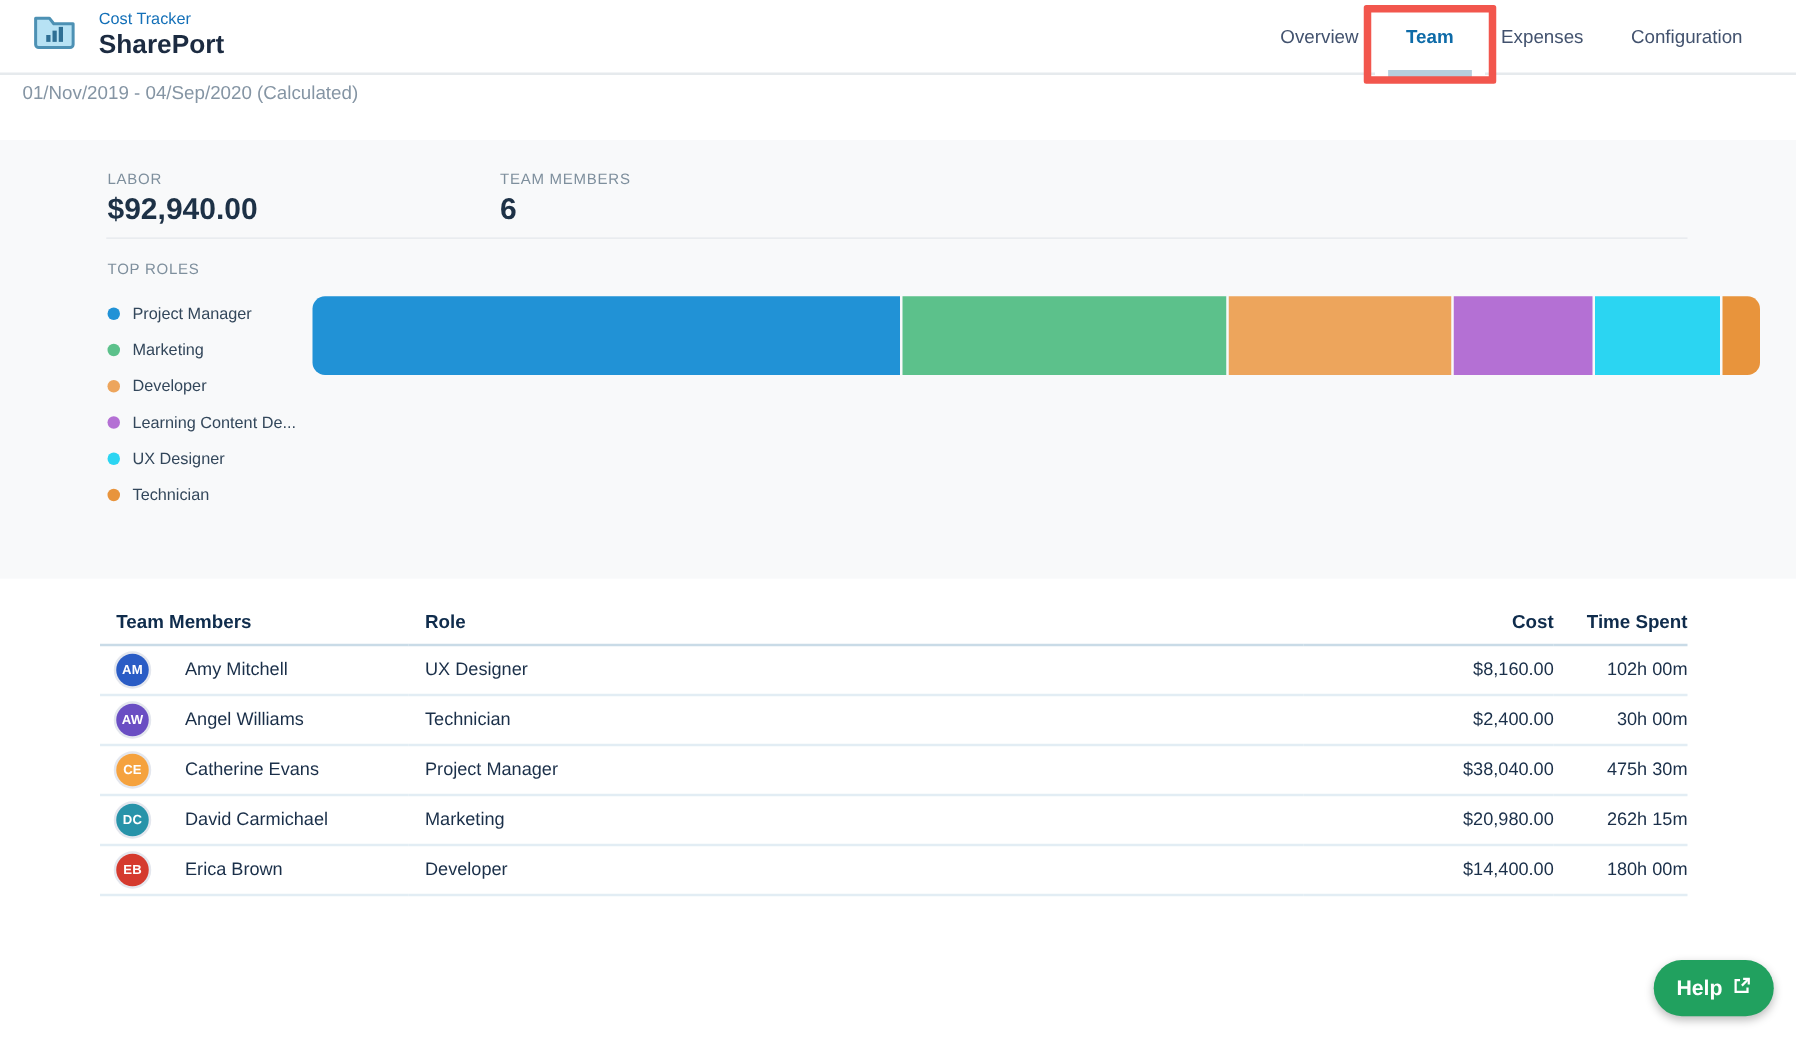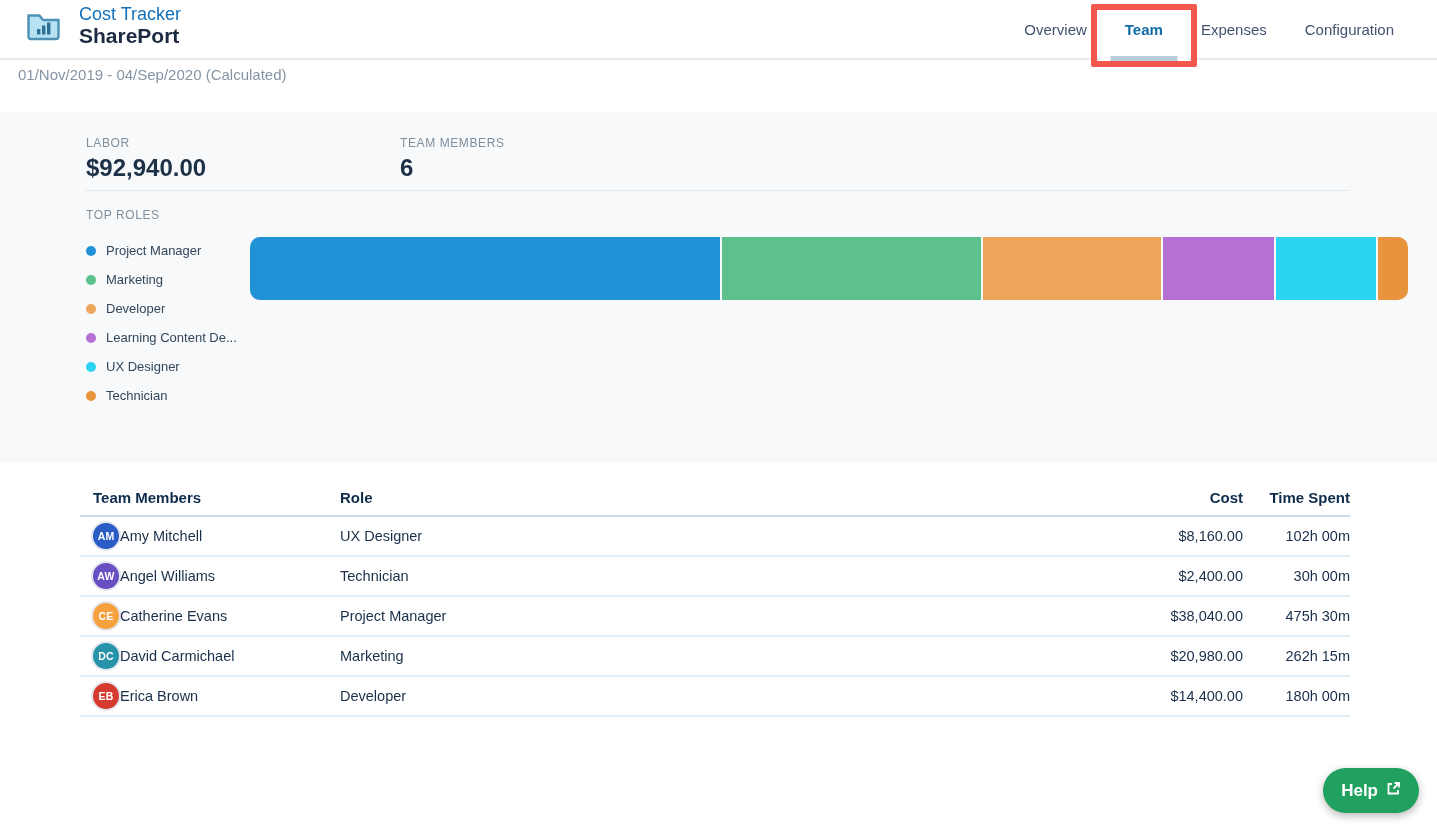--- a/index.html
+++ b/index.html
@@ -4,21 +4,21 @@
 <style>
   * { margin:0; padding:0; box-sizing:border-box; }
   html,body { width:1437px; height:837px; background:#ffffff;
     font-family:"Liberation Sans", sans-serif; overflow:hidden; }
   .page { position:relative; width:1437px; height:837px; background:#fff; }
 
   
   .header { position:absolute; left:0; top:0; width:100%; height:60px;
     background:#fff; border-bottom:2px solid #e6eaed; z-index:1; }
   .brand { position:absolute; left:25px; top:6px; display:flex; align-items:center; gap:17px; }
-  .brand-text .subtitle { color:#1470b8; font-size:18px; line-height:17px; }
+  .brand-text .subtitle { color:#1470b8; font-size:13px; line-height:17px; }
   .brand-text .title { color:#1c2b41; font-size:21px; font-weight:600; line-height:25px; }
 
   .nav { position:absolute; right:24px; top:0; height:60px; display:flex; align-items:center; }
   .tab { padding:0 19px; font-size:15px; color:#42526e; height:60px; line-height:60px; cursor:pointer; white-space:nowrap; }
   .tab-wrap { position:relative; height:60px; }
   .tab-wrap .tab.active { color:#0e6ba8; font-weight:700; }
   .border-mask { position:absolute; left:-6px; right:-6px; top:54px; height:13px; background:#fff; z-index:1; }
   .tab-underline { position:absolute; left:50%; transform:translateX(-50%); top:56px;
     width:67px; height:6px; background:#b7cedd; z-index:2; }
   .annotation-box { position:absolute; left:-15px; right:-15px; top:4px; height:63px;
@@ -50,21 +50,21 @@
   .bar-seg:last-child  { border-radius:0 10px 10px 0; }
 
   
   .table-section { position:absolute; left:0; top:463px; width:100%; background:#fff; }
   table.team { margin:10px 87px 0 80px; width:1270px; border-collapse:collapse; table-layout:fixed; }
   table.team th { font-size:15px; font-weight:700; color:#0f2c4c; text-align:left;
     padding:16px 0 9px 13px; border-bottom:2px solid #c9dbe7; }
   table.team th.num, table.team td.num { text-align:right; padding-left:0; padding-right:0; }
   table.team td { height:40px; border-bottom:2px solid #e2edf4; font-size:14.5px; color:#1a2f49;
     padding-left:13px; vertical-align:middle; }
-  .member-cell { display:flex; align-items:center; gap:1px; }
+  .member-cell { display:flex; align-items:center; gap:29px; }
   .avatar { width:26px; height:26px; border-radius:50%; flex:none; color:#fff;
     font-size:10.5px; font-weight:700; display:flex; align-items:center; justify-content:center;
     box-shadow:0 0 0 2px #e4e7ee; letter-spacing:.2px; }
 
   
   .help-btn { position:absolute; right:18px; bottom:24px; height:45px; min-width:92px;
     background:#21a15f; border:none; border-radius:23px; color:#fff; font-weight:700;
     font-size:17px; display:flex; align-items:center; justify-content:center; gap:8px;
     padding:0 18px; cursor:pointer; box-shadow:0 3px 8px rgba(0,0,0,.28);
     font-family:"Liberation Sans", sans-serif; }

